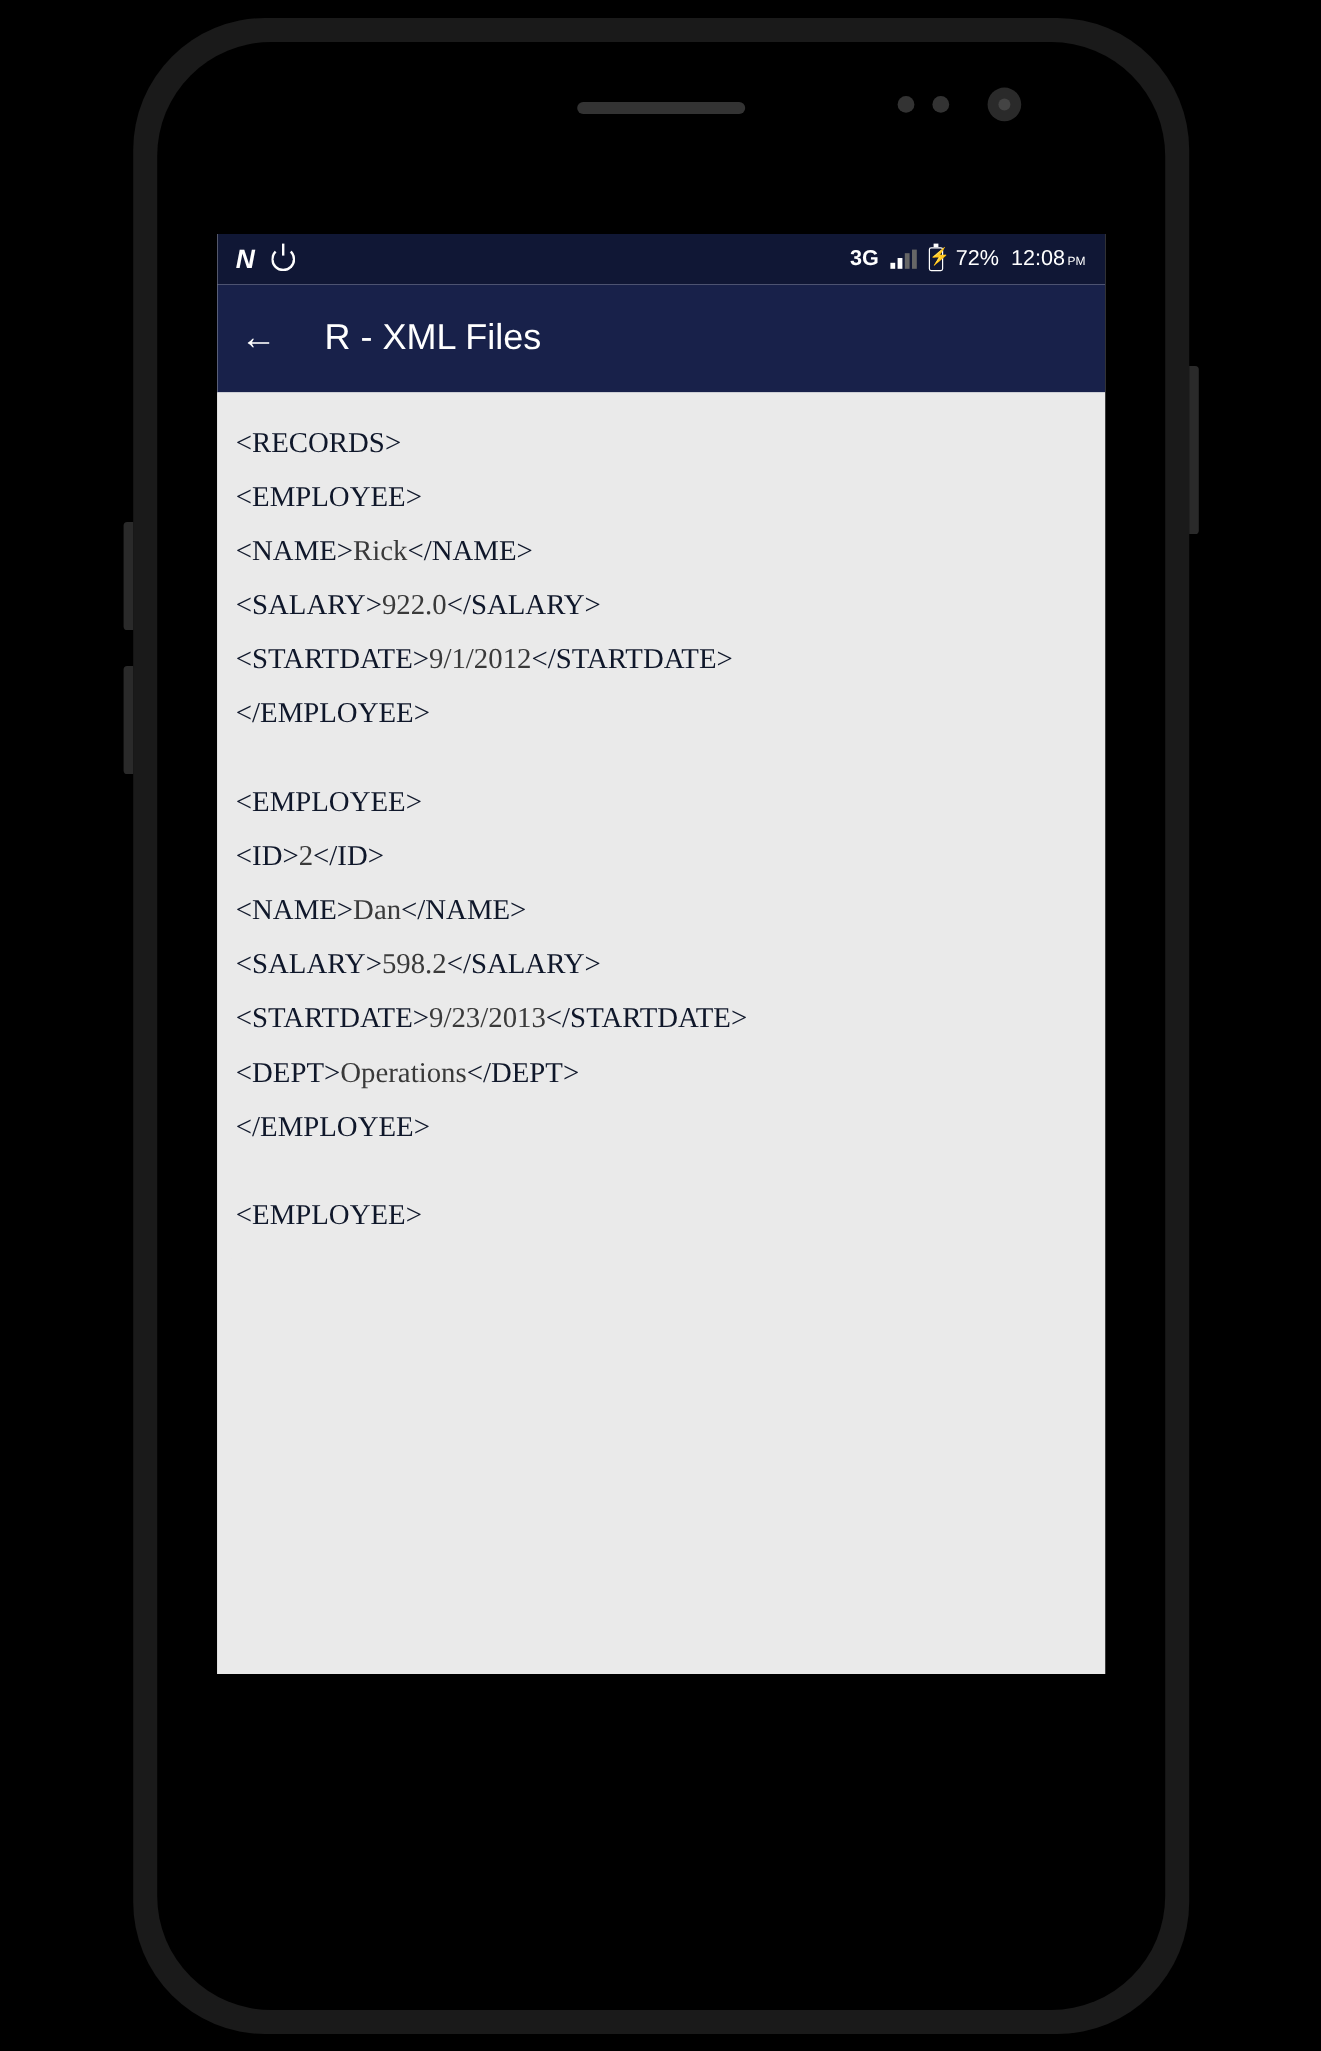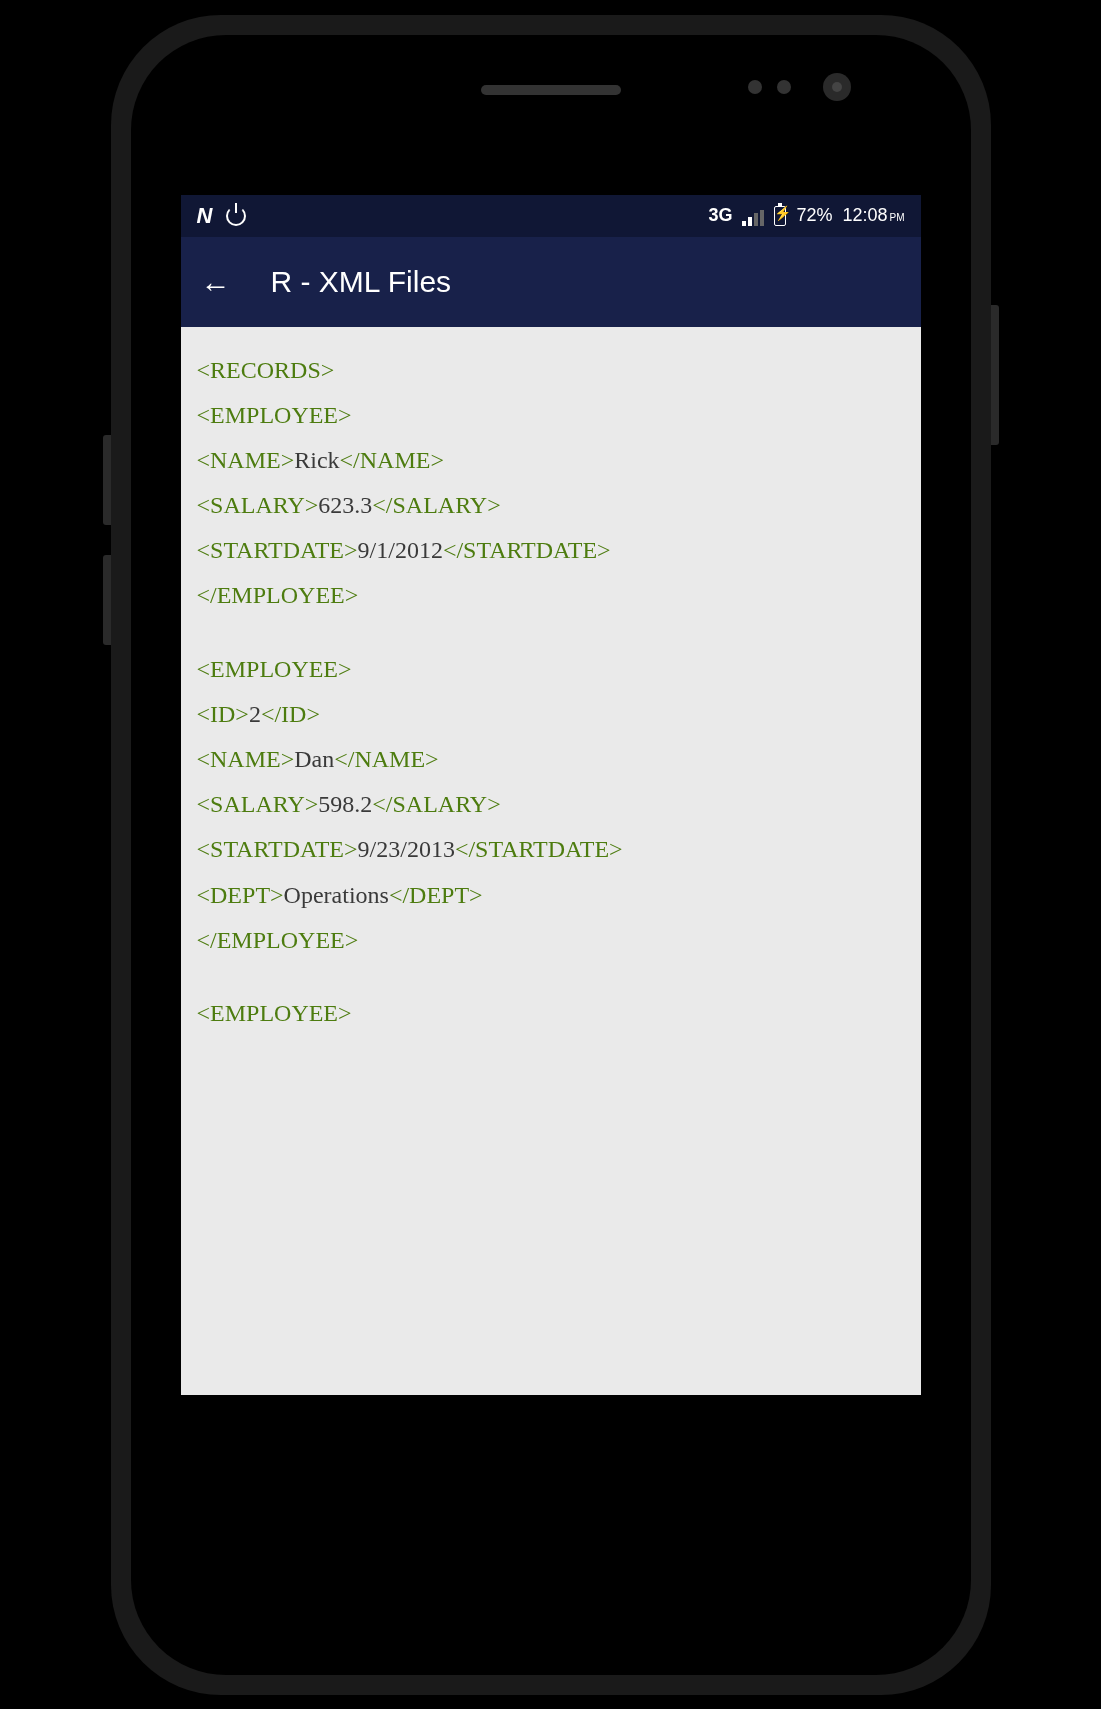--- a/index.html
+++ b/index.html
@@ -117,21 +117,21 @@
   font-family: sans-serif;
   font-size: 18px;
 }
 .status-left {
   display: flex;
   align-items: center;
   gap: 14px;
 }
 .status-right {
   display: flex;
-  align-items: flex-end;
+  align-items: center;
   gap: 10px;
 }
 .n-icon {
   font-weight: bold;
   font-style: italic;
   font-size: 22px;
 }
 .power-icon {
   width: 20px;
   height: 20px;
@@ -214,21 +214,21 @@
   background: #eaeaea;
   padding: 6px 4px;
 }
 .xml-line {
   margin: 14px 0;
   font-size: 24px;
   line-height: 1.3;
   font-family: Georgia, serif;
 }
 .xml-gap { margin-top: 42px; }
-.tag { color: #4d7c0f; }
+.tag { color: #0f172a; }
 .val { color: #3a3a3a; }
 </style>
 </head>
 <body>
 
 <div class="phone-frame">
   <div class="side-button-left-top"></div>
   <div class="side-button-left-bottom"></div>
   <div class="side-button-right"></div>
   <div class="phone-inner">
@@ -267,21 +267,21 @@
         <span class="app-title">R - XML Files</span>
       </div>
 
       <div class="content">
         <div class="content-inner">
 
           <div class="xml-line"><span class="tag">&lt;RECORDS&gt;</span></div>
 
           <div class="xml-line"><span class="tag">&lt;EMPLOYEE&gt;</span></div>
           <div class="xml-line"><span class="tag">&lt;NAME&gt;</span><span class="val">Rick</span><span class="tag">&lt;/NAME&gt;</span></div>
-          <div class="xml-line"><span class="tag">&lt;SALARY&gt;</span><span class="val">623.3</span><span class="tag">&lt;/SALARY&gt;</span></div>
+          <div class="xml-line"><span class="tag">&lt;SALARY&gt;</span><span class="val">922.0</span><span class="tag">&lt;/SALARY&gt;</span></div>
           <div class="xml-line"><span class="tag">&lt;STARTDATE&gt;</span><span class="val">9/1/2012</span><span class="tag">&lt;/STARTDATE&gt;</span></div>
           <div class="xml-line"><span class="tag">&lt;/EMPLOYEE&gt;</span></div>
 
           <div class="xml-line xml-gap"><span class="tag">&lt;EMPLOYEE&gt;</span></div>
           <div class="xml-line"><span class="tag">&lt;ID&gt;</span><span class="val">2</span><span class="tag">&lt;/ID&gt;</span></div>
           <div class="xml-line"><span class="tag">&lt;NAME&gt;</span><span class="val">Dan</span><span class="tag">&lt;/NAME&gt;</span></div>
           <div class="xml-line"><span class="tag">&lt;SALARY&gt;</span><span class="val">598.2</span><span class="tag">&lt;/SALARY&gt;</span></div>
           <div class="xml-line"><span class="tag">&lt;STARTDATE&gt;</span><span class="val">9/23/2013</span><span class="tag">&lt;/STARTDATE&gt;</span></div>
           <div class="xml-line"><span class="tag">&lt;DEPT&gt;</span><span class="val">Operations</span><span class="tag">&lt;/DEPT&gt;</span></div>
           <div class="xml-line"><span class="tag">&lt;/EMPLOYEE&gt;</span></div>

